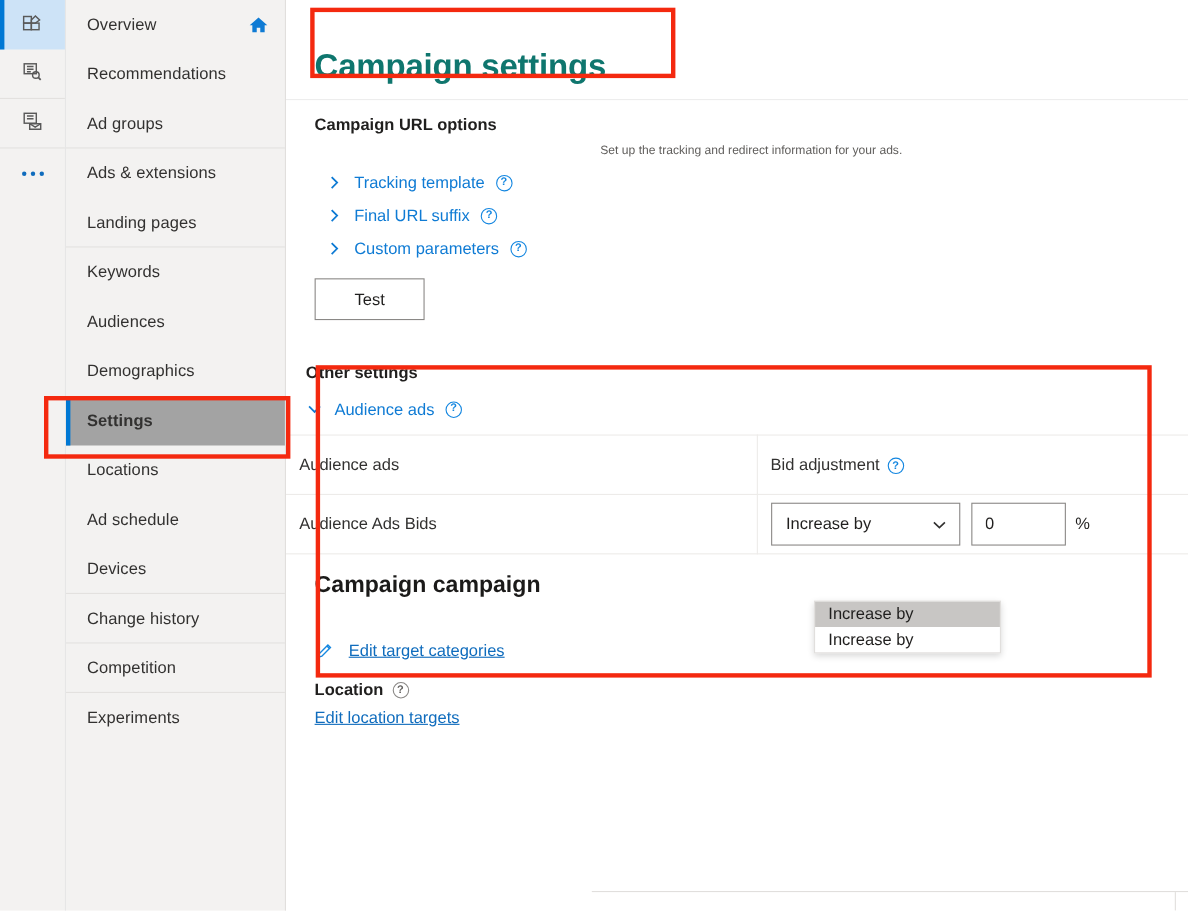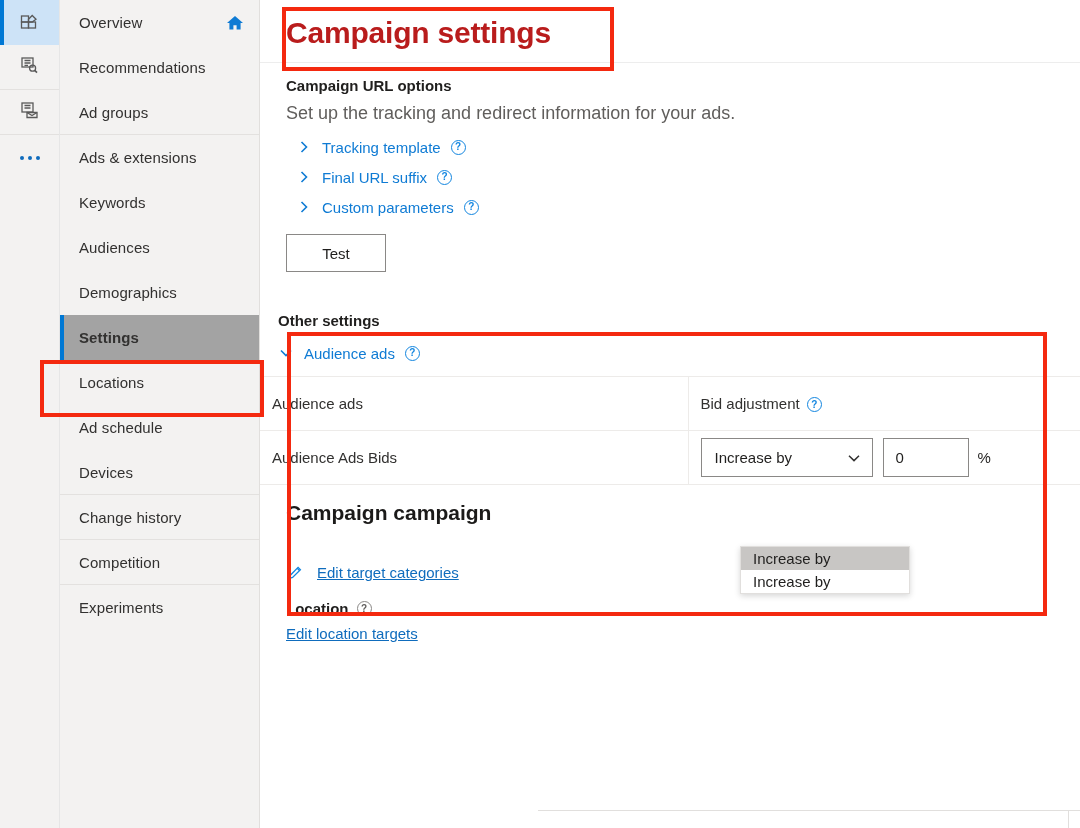--- a/index.html
+++ b/index.html
@@ -58,31 +58,32 @@
   .home-ico { flex: 0 0 auto; color: #0f7bd4; display: flex; align-items: center; }
 
   
   .main {
     flex: 1 1 auto; position: relative;
     background: #fff;
     padding: 0;
     overflow: hidden;
   }
   .page-title {
-    font-size: 30px; font-weight: 600; color: #b91c1c;
+    font-size: 30px; font-weight: 600; color: #0f766e;
     padding: 16px 0 12px 26px;
     letter-spacing: -.2px;
+    margin-top: 28px;
   }
   .title-rule { height: 1px; background: #ededed; margin: 0 0 0 0; }
 
   .sect { padding: 14px 0 0 26px; }
   .sect-h {
     font-size: 15px; font-weight: 700; color: #201f1e; margin-bottom: 9px;
   }
-  .sect-sub { font-size: 18px; color: #605e5c; margin-bottom: 8px; }
+  .sect-sub { font-size: 11px; color: #605e5c; margin-bottom: 8px; text-align: center; }
 
   .exp-row {
     display: flex; align-items: center; gap: 10px;
     height: 30px; margin-left: 10px;
   }
   .chev { color: #0f7bd4; display: flex; align-items: center; }
   .exp-link { color: #0f7bd4; font-size: 15px; }
   .help {
     width: 15px; height: 15px; border-radius: 50%;
     border: 1.3px solid #1386e0; color: #1386e0;
@@ -211,20 +212,23 @@
       </span>
     </div>
     <div class="nav-item">
       <span class="nav-label">Recommendations</span>
     </div>
     <div class="nav-item group-end">
       <span class="nav-label">Ad groups</span>
     </div>
     <div class="nav-item">
       <span class="nav-label">Ads &amp; extensions</span>
+    </div>
+    <div class="nav-item group-end">
+      <span class="nav-label">Landing pages</span>
     </div>
     <div class="nav-item">
       <span class="nav-label">Keywords</span>
     </div>
     <div class="nav-item">
       <span class="nav-label">Audiences</span>
     </div>
     <div class="nav-item">
       <span class="nav-label">Demographics</span>
     </div>

